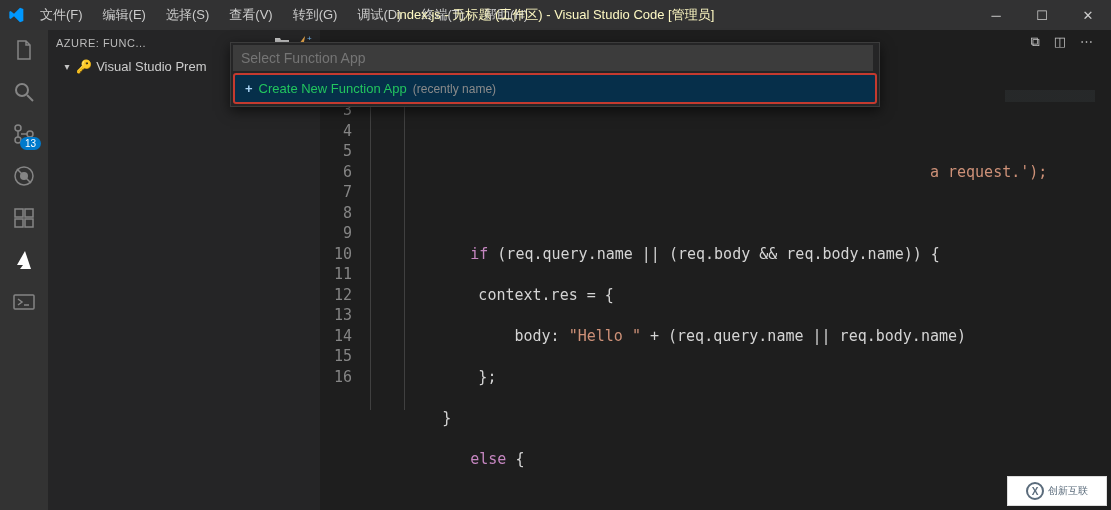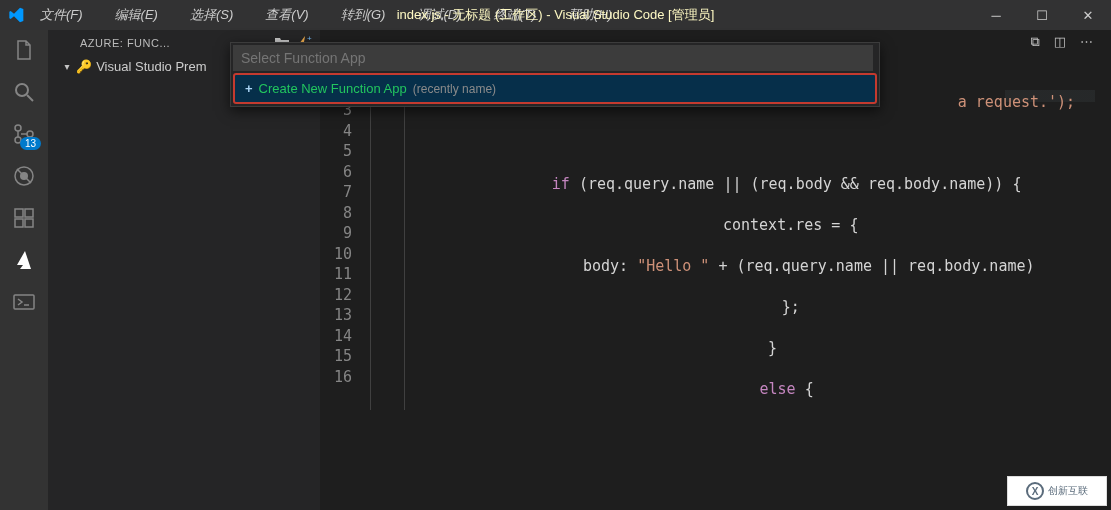--- a/index.html
+++ b/index.html
@@ -16,21 +16,21 @@
 .titlebar {
   height: 30px;
   background: #323233;
   display: flex;
   align-items: center;
   padding-left: 8px;
   color: #cccccc;
   position: relative;
 }
 .vscode-logo { width: 16px; height: 16px; margin-right: 8px; }
-.menu { display: flex; gap: 16px; font-style: italic; }
+.menu { display: flex; gap: 4px; }
 .menu-item { padding: 4px 8px; cursor: default; }
 .title-text { position: absolute; left: 50%; transform: translateX(-50%); color: #fef9c3; }
 .window-controls { position: absolute; right: 0; display: flex; }
 .win-btn { width: 46px; height: 30px; display: flex; align-items: center; justify-content: center; color: #cccccc; }
 
 .activitybar {
   position: absolute; left: 0; top: 30px; bottom: 0;
   width: 48px; background: #333333;
   display: flex; flex-direction: column; align-items: center;
   padding-top: 8px; gap: 18px;
@@ -45,21 +45,20 @@
 
 .sidebar {
   position: absolute; left: 48px; top: 30px; bottom: 0;
   width: 272px; background: #252526;
   color: #cccccc;
 }
 .sidebar-header {
   height: 26px; display: flex; align-items: center;
   padding: 0 8px; font-size: 11px; letter-spacing: 0.5px;
   color: #bbbbbb;
-  margin-left: 24px;
 }
 .sidebar-header .spacer { flex: 1; }
 .sb-icon { width: 16px; height: 16px; margin-left: 6px; color: #c5c5c5; }
 .tree-item {
   display: flex; align-items: center; padding: 3px 6px 3px 14px;
   font-size: 13px; gap: 4px;
 }
 .chevron { width: 10px; text-align: center; color: #c5c5c5; font-size: 10px;}
 .key-icon { color: #e2c08d; }
 
@@ -72,22 +71,22 @@
   position: absolute; top: 4px; right: 10px; display: flex; gap: 14px;
   color: #c5c5c5;
 }
 .gutter {
   width: 50px; text-align: right; color: #858585;
   font-family: Consolas, monospace; font-size: 15px;
   padding-top: 70px; line-height: 20.5px; padding-right: 18px;
 }
 .code {
   flex: 1; font-family: Consolas, monospace; font-size: 15px;
-  line-height: 20.5px; white-space: pre;
-  position: relative; color: #d4d4d4; text-align: center;
+  padding-top: 70px; line-height: 20.5px; white-space: pre;
+  position: relative; color: #d4d4d4;
 }
 .indent-guide { border-left: 1px solid #404040; position:absolute; top:70px; height: 310px;}
 .kw { color: #c586c0; margin-left: 28px; }
 .str { color: #ce9178; }
 .cmt { color: #6a9955; }
 
 .palette {
   position: absolute; left: 230px; top: 42px; width: 650px;
   background: #252526; border: 1px solid #3c3c3c;
   box-shadow: 0 4px 12px rgba(0,0,0,0.6);

